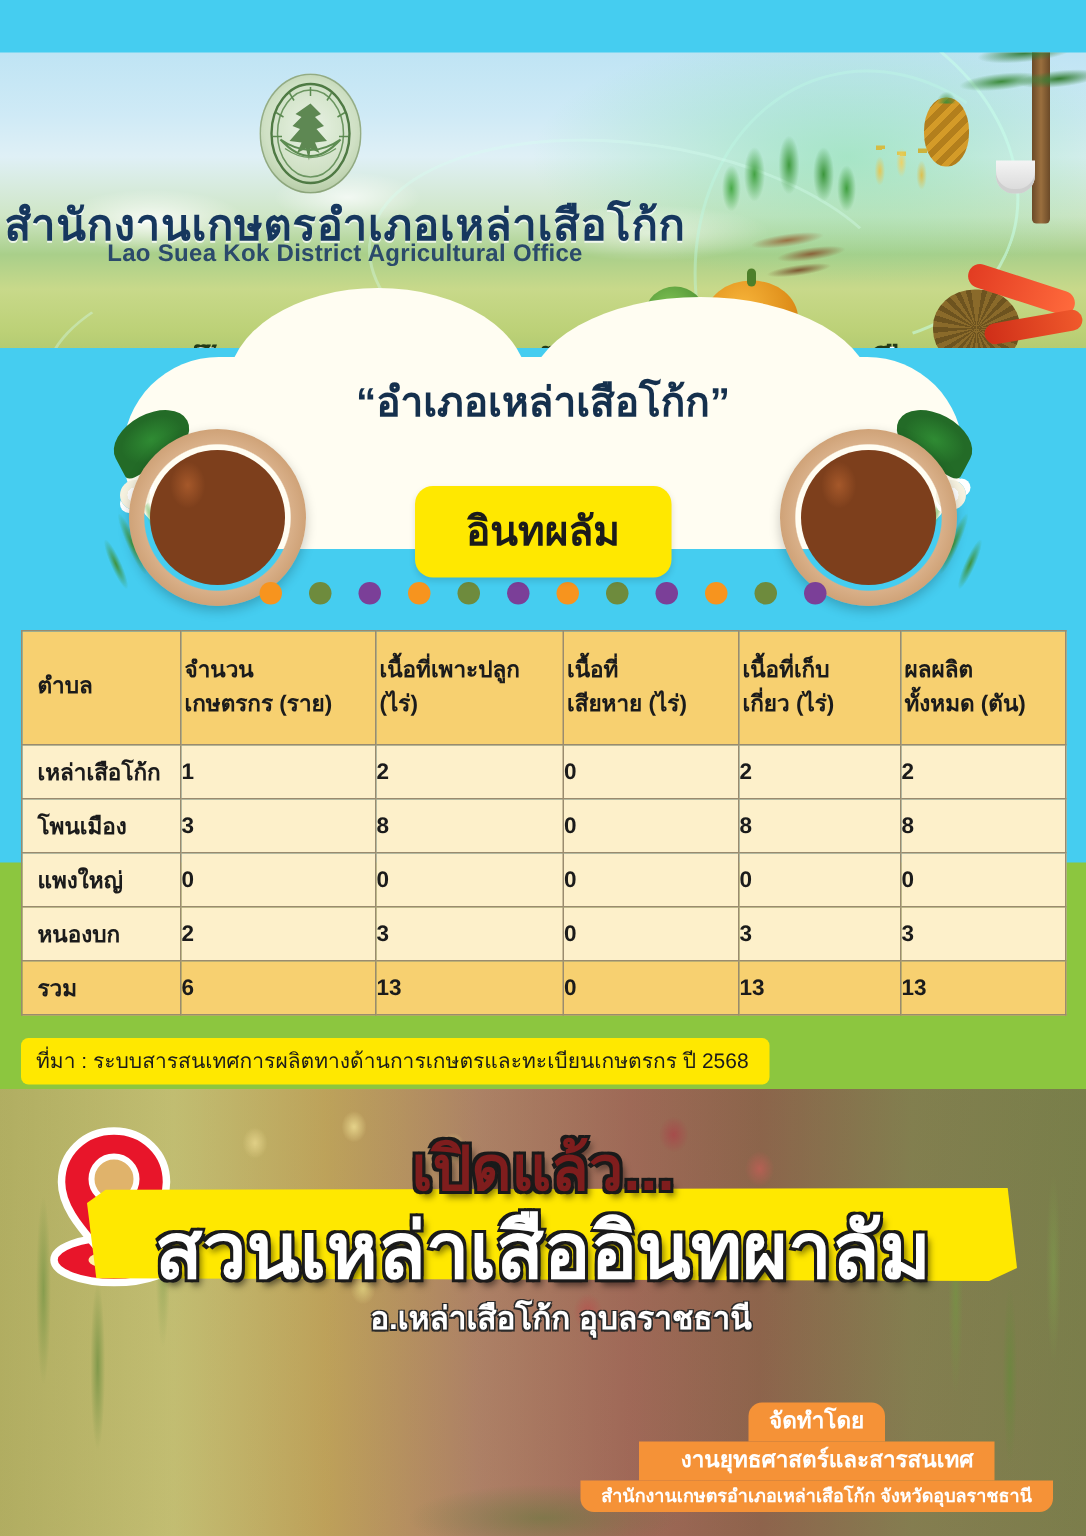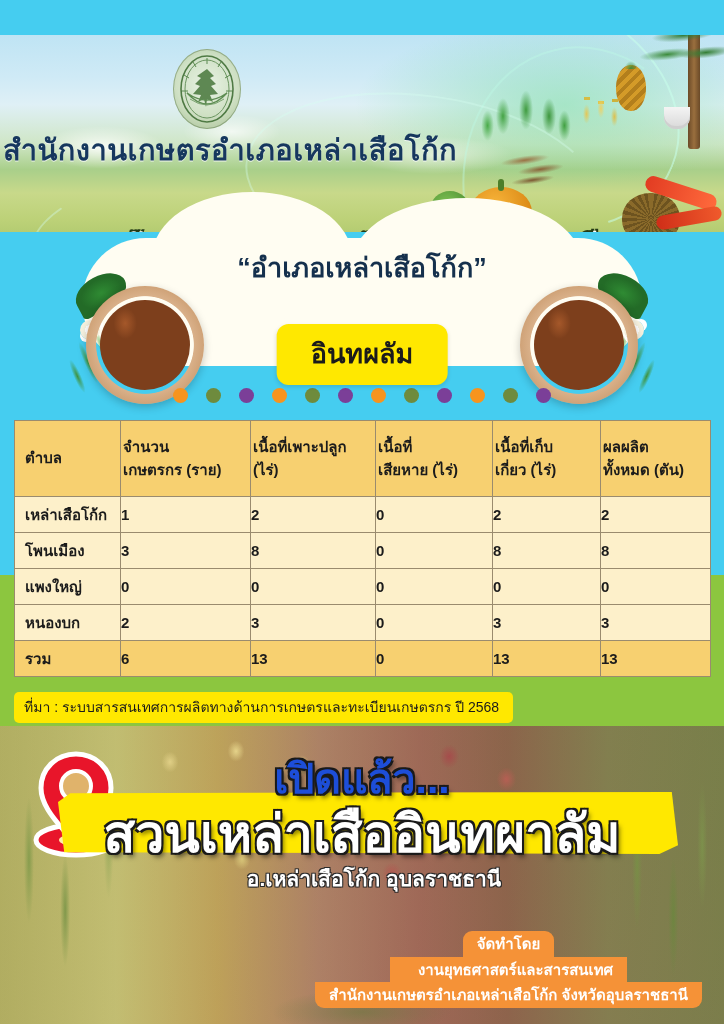--- a/index.html
+++ b/index.html
@@ -286,21 +286,21 @@
       radial-gradient(ellipse 14px 17px at 36% 50%, #ae4f4c, transparent 70%),
       radial-gradient(ellipse 14px 17px at 62% 58%, #a9494a, transparent 70%),
       radial-gradient(ellipse 14px 17px at 30% 78%, #b5554f, transparent 70%);
     opacity:.85;
   }
 
   .pin{ position:absolute; left:30px; top:750px; width:92px; height:108px; z-index:9; }
 
   .banner-open{
     position:absolute; left:0; top:746px; width:724px; text-align:center;
-    font-size:41px; font-weight:bold; color:#1d4ed8; z-index:10;
+    font-size:41px; font-weight:bold; color:#7f1d1d; z-index:10;
     text-shadow:
       -2px -2px 0 #1a1a1a, 2px -2px 0 #1a1a1a,
       -2px  2px 0 #1a1a1a, 2px  2px 0 #1a1a1a,
        3px  4px 5px rgba(0,0,0,.55);
   }
   .banner-highlight{
     position:absolute; left:58px; top:792px; width:620px; height:62px;
     background:#FFE800; z-index:9;
     clip-path:polygon(0 16%, 2% 2%, 99% 0, 100% 86%, 97% 100%, 1% 97%);
   }
@@ -327,21 +327,21 @@
     background:#F59237;
     font-weight:bold;
     padding:2px 14px;
     line-height:1.45;
     border-radius:9px;
     margin:0 auto;
     width:max-content;
   }
   .credit-l1{ font-size:15px; border-radius:9px 9px 0 0; }
   .credit-l2{ font-size:15px; border-radius:0;padding-left:28px; }
-  .credit-l3{ font-size:15px; border-radius:0 0 9px 9px; }
+  .credit-l3{ font-size:12px; border-radius:0 0 9px 9px; }
 </style>
 </head>
 <body>
 
 <div class="poster">
 
   <div class="header">
     <div class="hdr-clouds"></div>
     <div class="swirl sw1"></div>
     <div class="swirl sw2"></div>
@@ -376,20 +376,21 @@
             <line x1="9" y1="42" x2="15" y2="42"></line>
           <line x1="59" y1="42" x2="53" y2="42"></line>
         </g>
         <path d="M34 20 l7 7 -4 2 6 6 -5 2 7 8 -8 1 3 7 -6 -3 -1 8 -2 -8 -6 3 3 -7 -8 -1 7 -8 -5 -2 6 -6 -4 -2z" fill="#527f46" opacity=".92"></path>
         <path d="M14 44 q20 14 40 0 q-20 22 -40 0z" fill="none" stroke="#5d8c52" stroke-width="1.4"></path>
         <path d="M17 50 q17 12 34 0" fill="none" stroke="#6d9a62" stroke-width=".9"></path>
       </svg>
     </div>
 
     <div class="hdr-office-th">สำนักงานเกษตรอำเภอเหล่าเสือโก้ก</div>
+    <div class="hdr-office-en">Lao Suea Kok District Agricultural Office</div>
     <div class="hdr-title">ข้อมูลพืชเศรษฐกิจ จังหวัดอุบลราชธานี</div>
   </div>
 
   <div class="cyan"></div>
   <div class="green-strip"></div>
   <div class="cloud"></div>
 
   <div class="sub-title">“อำเภอเหล่าเสือโก้ก”</div>
 
   <div class="bowl bowl-left">

